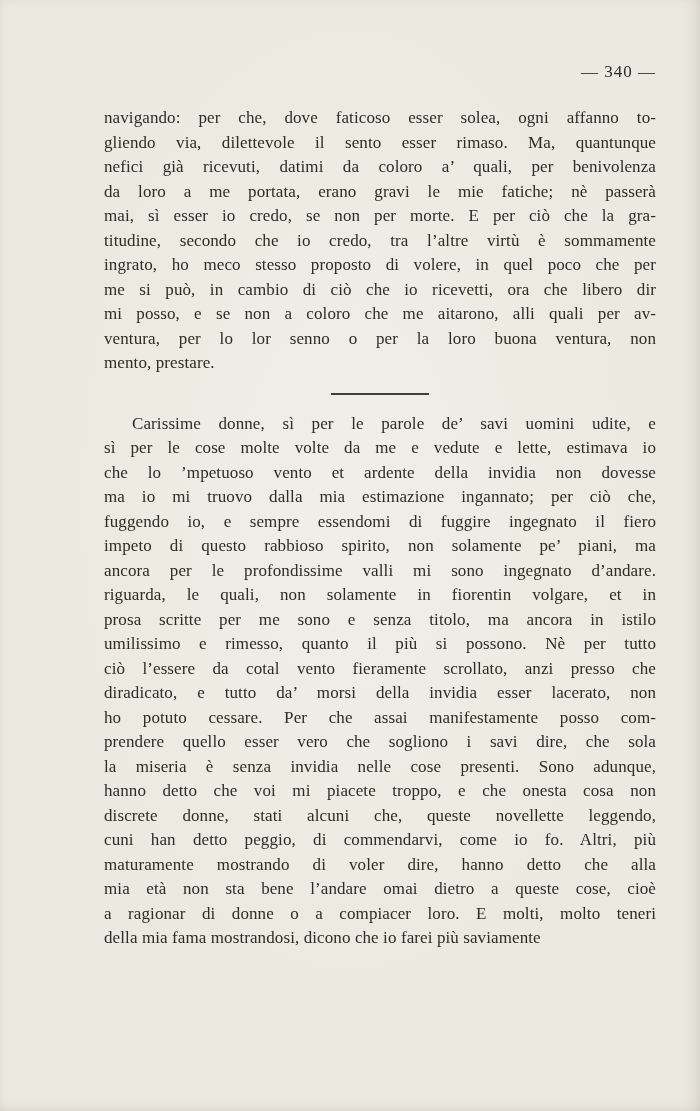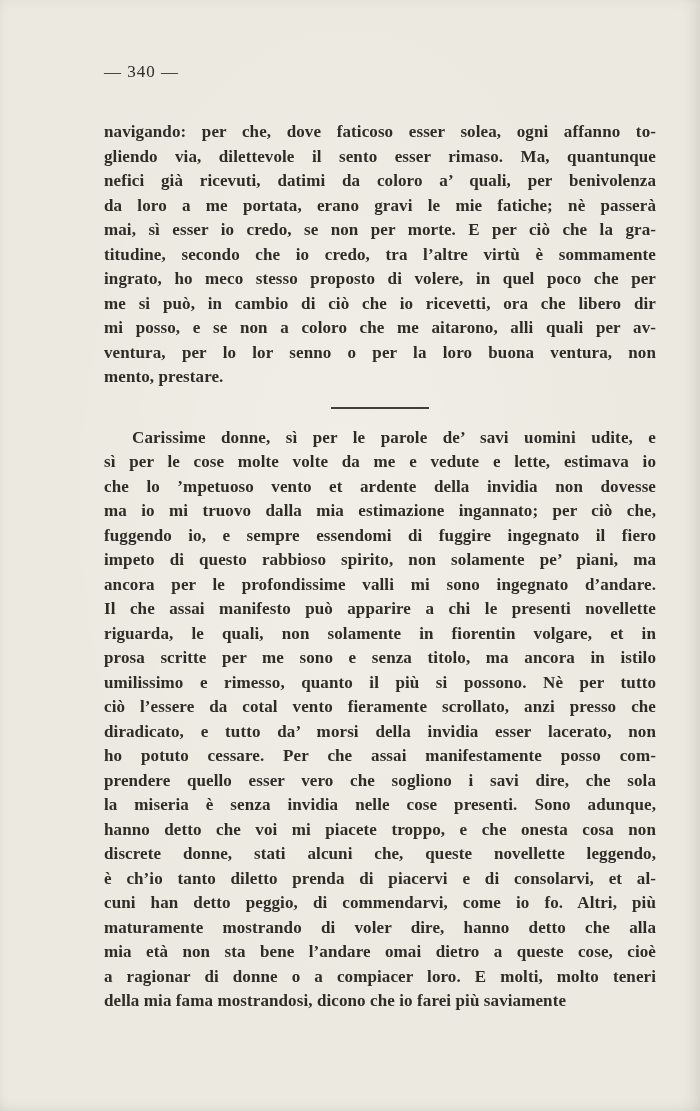--- a/index.html
+++ b/index.html
@@ -22,32 +22,31 @@
     padding-top: 60px;
     background:
       radial-gradient(ellipse at 50% 45%, rgba(255,255,255,0.25) 0%, rgba(255,255,255,0) 60%),
       var(--paper, #ece9e0);
     box-shadow:
       inset -10px 0 22px -14px rgba(60,50,40,0.25),
       inset 6px 0 16px -12px rgba(60,50,40,0.12),
       inset 0 -8px 18px -12px rgba(60,50,40,0.10);
   }
   .page-number {
-    text-align: left;
+    text-align: right;
     font-size: 17px;
     line-height: 24px;
     letter-spacing: 1px;
     margin-left: 104px;
     width: 552px;
   }
   .text-block {
     margin-left: 104px;
     width: 552px;
-    margin-top: 36px;
-    font-weight: bold;
+    margin-top: 22px;
   }
   .paragraph {
     font-size: 17px;
   }
   .line {
     line-height: 24.5px;
     text-align: justify;
     text-align-last: justify;
     text-justify: inter-word;
     letter-spacing: 0.1px;
@@ -91,32 +90,30 @@
     <div class="divider"></div>
 
     <div class="paragraph indent-first">
         <div class="line">Carissime donne, sì per le parole de’ savi uomini udite, e</div>
         <div class="line">sì per le cose molte volte da me e vedute e lette, estimava io</div>
         <div class="line">che lo ’mpetuoso vento et ardente della invidia non dovesse</div>
         <div class="line">ma io mi truovo dalla mia estimazione ingannato; per ciò che,</div>
         <div class="line">fuggendo io, e sempre essendomi di fuggire ingegnato il fiero</div>
         <div class="line">impeto di questo rabbioso spirito, non solamente pe’ piani, ma</div>
         <div class="line">ancora per le profondissime valli mi sono ingegnato d’andare.</div>
-        <div class="line">Il che assai manifesto può apparire a chi le presenti novellette</div>
         <div class="line">riguarda, le quali, non solamente in fiorentin volgare, et in</div>
         <div class="line">prosa scritte per me sono e senza titolo, ma ancora in istilo</div>
         <div class="line">umilissimo e rimesso, quanto il più si possono. Nè per tutto</div>
         <div class="line">ciò l’essere da cotal vento fieramente scrollato, anzi presso che</div>
         <div class="line">diradicato, e tutto da’ morsi della invidia esser lacerato, non</div>
         <div class="line">ho potuto cessare. Per che assai manifestamente posso com-</div>
         <div class="line">prendere quello esser vero che sogliono i savi dire, che sola</div>
         <div class="line">la miseria è senza invidia nelle cose presenti. Sono adunque,</div>
         <div class="line">hanno detto che voi mi piacete troppo, e che onesta cosa non</div>
         <div class="line">discrete donne, stati alcuni che, queste novellette leggendo,</div>
-        <div class="line">è ch’io tanto diletto prenda di piacervi e di consolarvi, et al-</div>
         <div class="line">cuni han detto peggio, di commendarvi, come io fo. Altri, più</div>
         <div class="line">maturamente mostrando di voler dire, hanno detto che alla</div>
         <div class="line">mia età non sta bene l’andare omai dietro a queste cose, cioè</div>
         <div class="line">a ragionar di donne o a compiacer loro. E molti, molto teneri</div>
         <div class="line last">della mia fama mostrandosi, dicono che io farei più saviamente</div>
       </div>
   </div>
 </div>
 
 </body></html>

